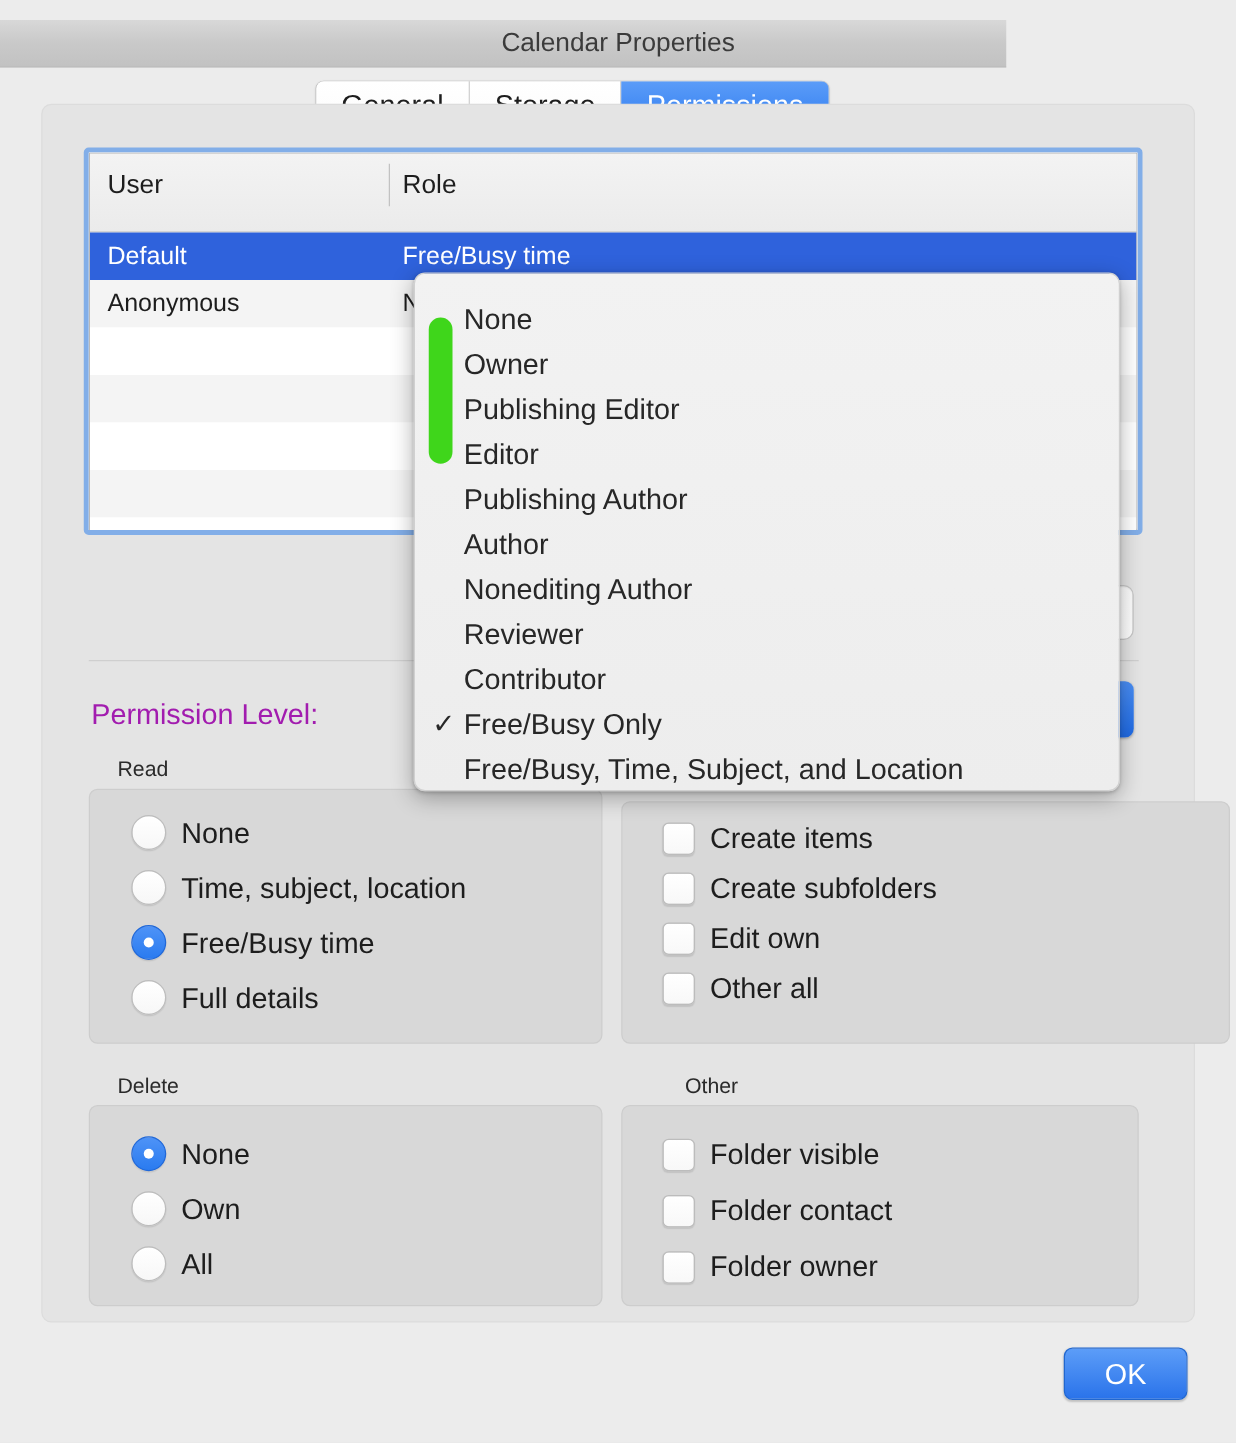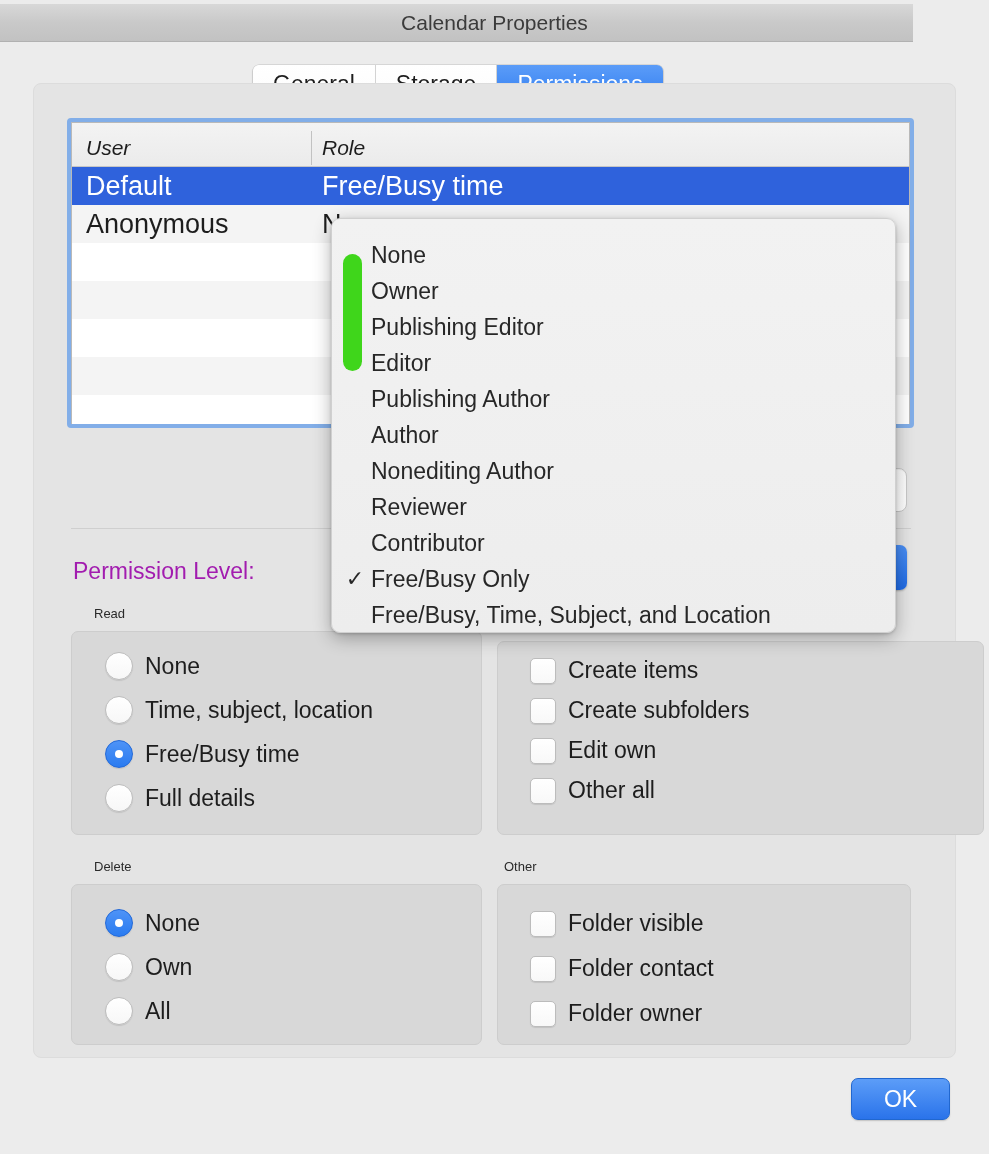--- a/index.html
+++ b/index.html
@@ -6,21 +6,21 @@
   html, body {
     width: 989px; height: 1154px;
     font-family: "Liberation Sans", sans-serif;
     background: #ececec;
     overflow: hidden;
   }
   #root { position: relative; width: 989px; height: 1154px; }
 
   
   .titlebar {
-    position: absolute; left: 0; top: 4px; width: 913px; height: 38px;
+    position: absolute; left: 0; top: 16px; width: 805px; height: 38px;
     background: linear-gradient(to bottom, #d8d8d8 0%, #c9c9c9 50%, #c2c2c2 100%);
     border-bottom: 1px solid #b1b1b1;
   }
   .titlebar-text {
     position: absolute; left: 0; top: 0; width: 989px; height: 37px;
     line-height: 37px; text-align: center;
     font-size: 21px; color: #3b3b3b;
   }
 
   
@@ -61,44 +61,43 @@
     border-radius: 4px;
     background: #ffffff;
     overflow: hidden;
   }
   .table-inner {
     position: absolute; inset: 0;
     background: #ffffff;
     border: 1px solid #b9b9b9;
   }
   .thead {
-    position: relative; height: 44px;
+    position: relative; height: 63px;
     background: linear-gradient(to bottom,#f3f3f3,#ebebeb);
     border-bottom: 1px solid #c6c6c6;
-    font-style: italic;
   }
   .th {
     position: absolute; top: 0; height: 50px; line-height: 50px;
     font-size: 21px; color: #1d1d1d;
   }
   .th-user { left: 14px; }
   .th-role { left: 250px; }
   .col-divider {
     position: absolute; left: 239px; top: 8px; width: 1px; height: 34px;
     background: #c2c2c2;
   }
   .row {
     position: relative; height: 38px;
     display: flex; align-items: center;
   }
   .row.odd  { background: #ffffff; }
   .row.even { background: #f4f4f4; }
   .row.selected { background: #2f62dc; }
   .cell {
-    position: absolute; font-size: 27px; color: #1d1d1d;
+    position: absolute; font-size: 20px; color: #1d1d1d;
     white-space: nowrap;
   }
   .cell-user { left: 14px; }
   .cell-role { left: 250px; }
   .row.selected .cell { color: #ffffff; }
 
   
   .search-field {
     position: absolute; left: 700px; top: 468px;
     width: 207px; height: 44px;
@@ -118,21 +117,21 @@
     background: #cfcfcf;
   }
 
   .perm-level-label {
     position: absolute; left: 73px; top: 558px;
     font-size: 23px; color: #a21caf;
   }
 
   
   .group-label {
-    position: absolute; font-size: 13px; color: #2a2a2a;
+    position: absolute; font-size: 17px; color: #2a2a2a;
   }
   .groupbox {
     position: absolute;
     background: #d8d8d8;
     border-radius: 7px;
     border: .5px solid #cdcdcd;
   }
   .opt {
     position: absolute; display: flex; align-items: center;
     font-size: 23px; color: #1d1d1d; white-space: nowrap;
@@ -332,21 +331,21 @@
           <span class="radio"></span>
           <span class="lbl">Own</span>
         </div>
         <div class="opt" style="left: 33px; top: 112px;">
           <span class="radio"></span>
           <span class="lbl">All</span>
         </div>
       </div>
   </div>
 
-  <div class="group-label" style="left:504px; top:859px;">Other</div>
+  <div class="group-label" style="left:548px; top:859px;">Other</div>
   <div class="groupbox" style="left:497px; top:884px; width:414px; height:161px;">
     <div id="other-opts">
         <div class="opt" style="left: 32px; top: 25px;">
           <span class="checkbox"></span>
           <span class="lbl">Folder visible</span>
         </div>
         <div class="opt" style="left: 32px; top: 70px;">
           <span class="checkbox"></span>
           <span class="lbl">Folder contact</span>
         </div>

